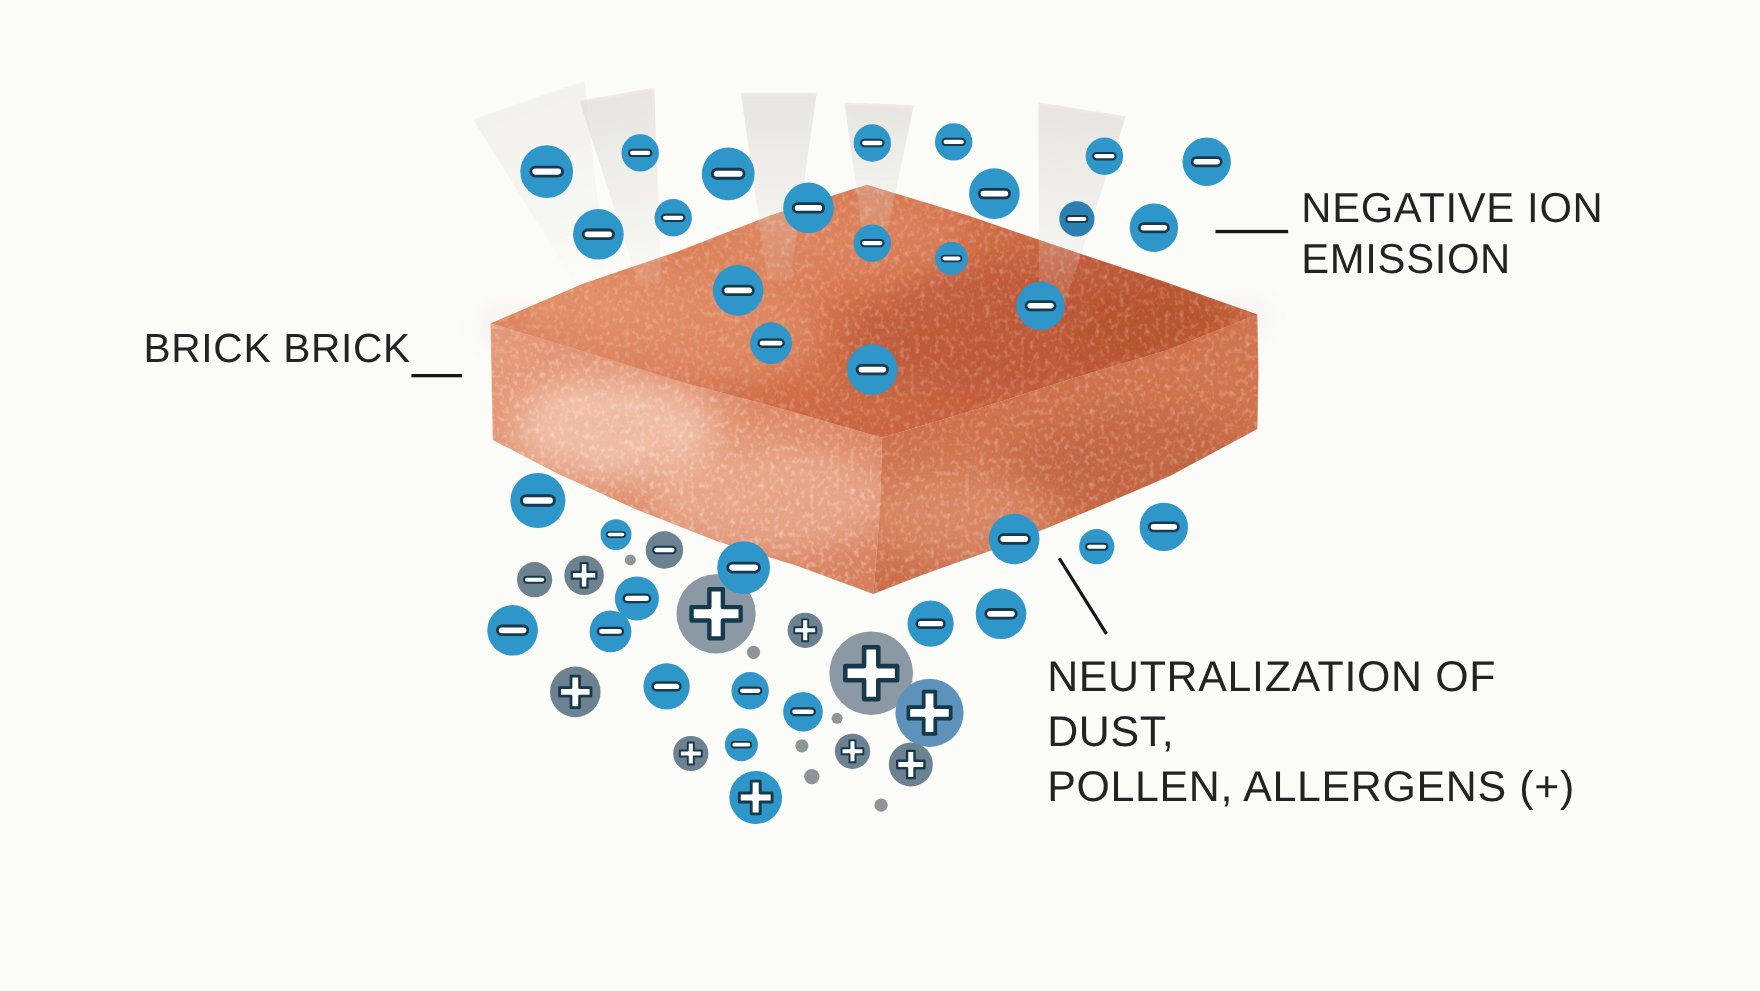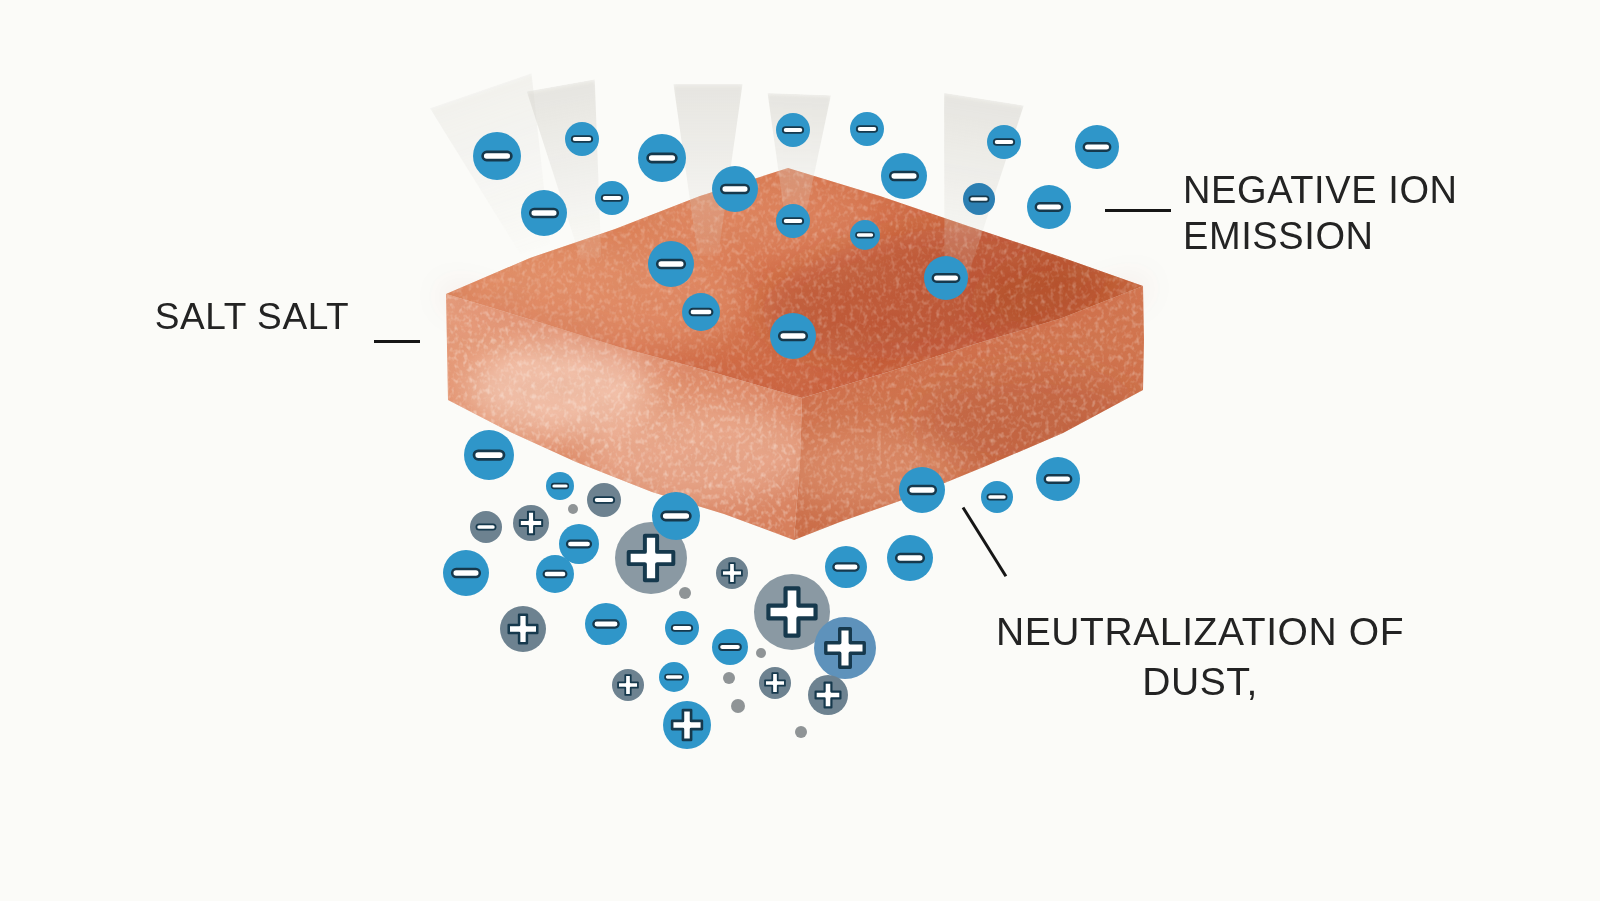--- a/index.html
+++ b/index.html
@@ -23,21 +23,21 @@
   .stream.s4{left:928px;top:98px;width:84px;height:178px;transform:rotate(9deg);}
   .stream.s5{left:452px;top:86px;width:112px;height:168px;transform:rotate(-19deg);opacity:.45;}
   
   #ion-layer{position:absolute;left:0;top:0;width:100%;height:100%;}
   .ion{position:absolute;border-radius:50%;}
   .ion svg{position:absolute;inset:0;width:100%;height:100%;overflow:visible;display:block;}
   
   .label{position:absolute;color:#232323;font-weight:500;letter-spacing:.6px;}
   .label-brick{left:118px;top:295px;width:268px;text-align:center;font-size:37px;line-height:43px;}
   .label-negative{left:1183px;top:167px;width:420px;text-align:left;font-size:38px;line-height:46px;}
-  .label-neutralization{left:952px;top:607px;width:496px;text-align:center;font-size:39px;line-height:50px;}
+  .label-neutralization{left:952px;top:591px;width:496px;font-size:39px;line-height:50px;}
   
   .leader{position:absolute;background:#161616;height:3px;}
   .leader-brick{left:374px;top:340px;width:46px;}
   .leader-negative{left:1105px;top:209px;width:66px;}
   .leader-neutralization{
     left:963px;top:506px;width:81px;
     transform:rotate(58deg);transform-origin:left center;
   }
 </style>
 </head>
@@ -357,28 +357,29 @@
       </div>
       <div class="ion" style="left: 568px; top: 504px; height: 10px; width: 10px; background: rgb(143, 148, 150);"></div>
       <div class="ion" style="left: 679px; top: 587px; height: 12px; width: 12px; background: rgb(143, 148, 150);"></div>
       <div class="ion" style="left: 756px; top: 648px; height: 10px; width: 10px; background: rgb(143, 148, 150);"></div>
       <div class="ion" style="left: 723px; top: 672px; height: 12px; width: 12px; background: rgb(143, 148, 150);"></div>
       <div class="ion" style="left: 731px; top: 699px; height: 14px; width: 14px; background: rgb(143, 148, 150);"></div>
       <div class="ion" style="left: 795px; top: 726px; height: 12px; width: 12px; background: rgb(143, 148, 150);"></div>
     </div>
 
   <div class="label label-brick">
-    <div>SALT SALT</div>
+    <div>BRICK BRICK</div>
   </div>
   <div class="leader leader-brick"></div>
 
   <div class="label label-negative">
     <div>NEGATIVE ION</div>
     <div>EMISSION</div>
   </div>
   <div class="leader leader-negative"></div>
 
   <div class="label label-neutralization">
     <div>NEUTRALIZATION OF DUST,</div>
+    <div>POLLEN, ALLERGENS (+)</div>
   </div>
   <div class="leader leader-neutralization"></div>
 
 </div>
 
 </body></html>

